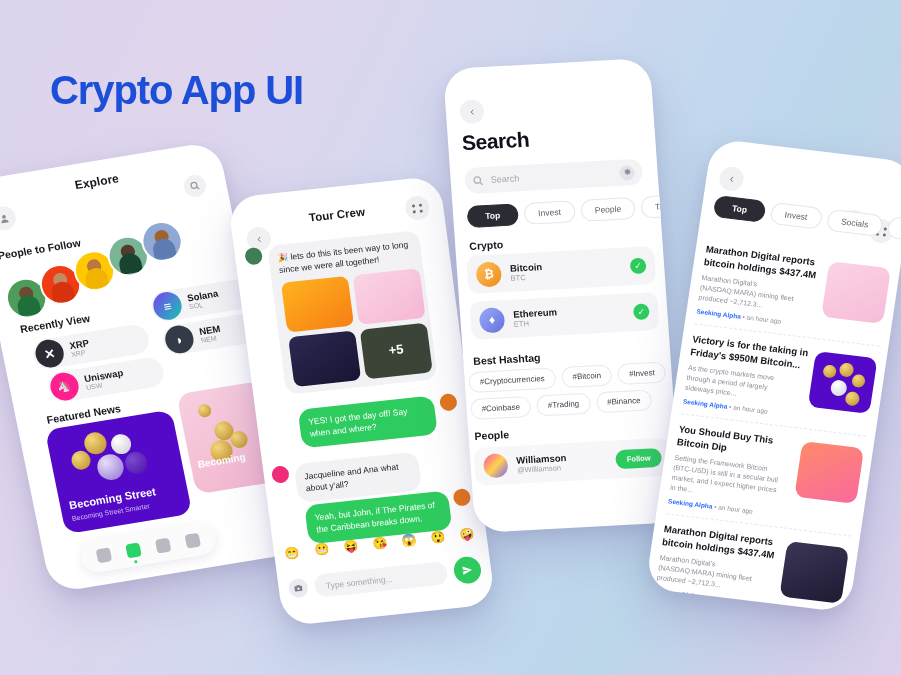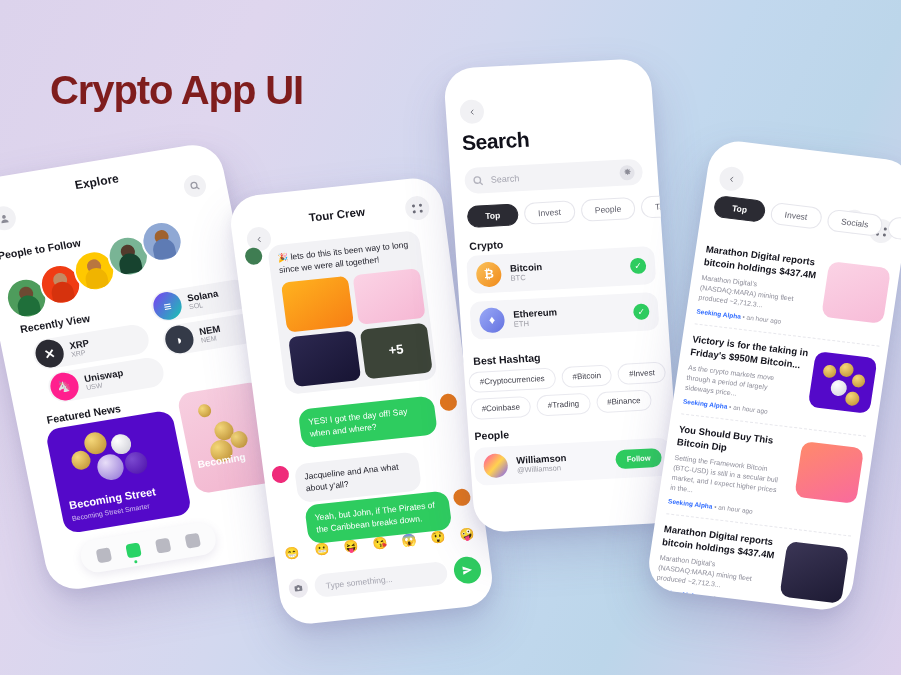--- a/index.html
+++ b/index.html
@@ -7,21 +7,21 @@
   body {
     font-family:"Liberation Sans", sans-serif;
     background: linear-gradient(115deg, #dcd3ec 0%, #dfd6ee 22%, #d3d8ef 42%, #c2d8ee 62%, #bcd6ea 75%, #cfcfea 90%, #ddd1ec 100%);
     position:relative;
   }
   .stage { position:absolute; inset:0; }
 
   
   .page-title {
     position:absolute; left:50px; top:68px;
-    font-size:40px; font-weight:bold; color:#7f1d1d;
+    font-size:40px; font-weight:bold; color:#1d4ed8;
     letter-spacing:-1.1px;
     text-align:right;
   }
 
   
   .phone {
     position:absolute;
     background:#fff;
     border-radius:30px;
     box-shadow: 0 22px 46px rgba(90,80,140,0.22), 0 6px 14px rgba(90,80,140,0.12);

